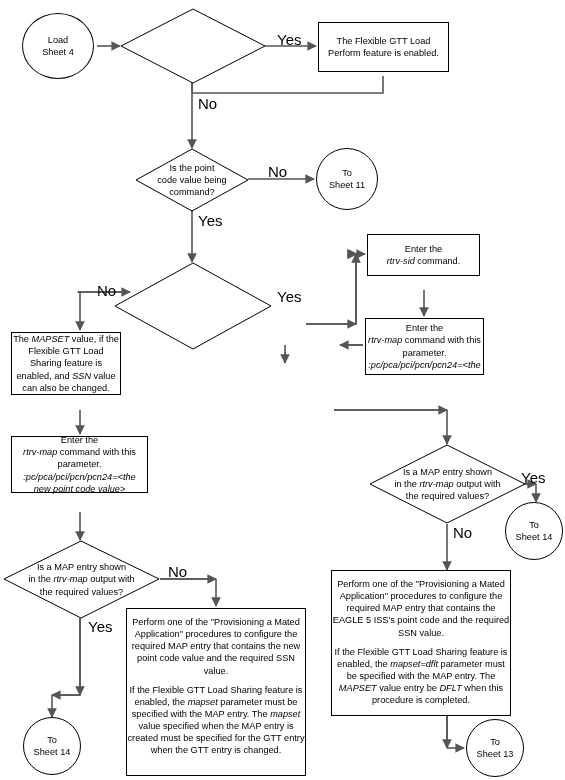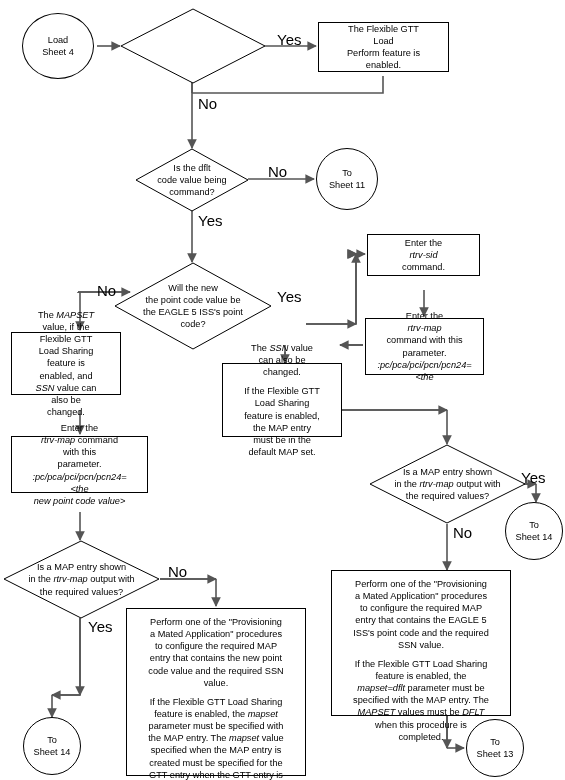--- a/index.html
+++ b/index.html
@@ -31,21 +31,21 @@
     align-items: center;
     justify-content: center;
     text-align: center;
     color: #000000;
     font-size: 9.2px;
     line-height: 1.32;
   }
   .box {
     border: 1px solid #000000;
     background: #ffffff;
-    padding: 3px 20px;
+    padding: 3px 0;
   }
   .terminator {
     border: 1px solid #000000;
     border-radius: 50%;
     background: #ffffff;
   }
   .diamond-wrap {
     position: absolute;
     display: flex;
     align-items: center;
@@ -167,67 +167,57 @@
   <div class="node box" style="left:318px; top:22px; width:131px; height:50px; flex-direction:column;">
     <span>The Flexible GTT Load</span>
     <span>Perform feature is enabled.</span>
   </div>
 
   <div class="diamond-wrap" style="left:135px; top:148px; width:114px; height:64px;">
     <svg width="114" height="64" viewBox="0 0 114 64" style="position:absolute;left:0;top:0;">
       <polygon points="57,1 113,32 57,63 1,32" fill="#ffffff" stroke="#000000" stroke-width="1"></polygon>
     </svg>
     <div class="diamond-label">
-      <span>Is the dflt</span><br>
+      <span>Is the point</span><br>
       <span>code value being</span><br>
       <span>command?</span>
     </div>
   </div>
   <span class="edge-label" style="left:268px; top:163px;">No</span>
   <span class="edge-label" style="left:198px; top:212px;">Yes</span>
 
   <div class="node terminator" style="left:316px; top:148px; width:62px; height:62px; flex-direction:column;">
     <span>To</span>
     <span>Sheet 11</span>
   </div>
 
   <div class="diamond-wrap" style="left:114px; top:262px; width:158px; height:88px;">
     <svg width="158" height="88" viewBox="0 0 158 88" style="position:absolute;left:0;top:0;">
       <polygon points="79,1 157,44 79,87 1,44" fill="#ffffff" stroke="#000000" stroke-width="1"></polygon>
     </svg>
-    <div class="diamond-label">
-      <span>Will the new</span><br>
-      <span>the point code value be</span><br>
-      <span>the EAGLE 5 ISS's point</span><br>
-      <span>code?</span>
-    </div>
   </div>
   <span class="edge-label" style="left:97px; top:282px;">No</span>
   <span class="edge-label" style="left:277px; top:288px;">Yes</span>
 
   <div class="node box" style="left:367px; top:234px; width:113px; height:42px; flex-direction:column;">
     <span>Enter the</span>
     <span><span class="it">rtrv-sid</span><span> command.</span></span>
   </div>
 
   <div class="node box" style="left:365px; top:318px; width:119px; height:57px; flex-direction:column;">
     <span>Enter the</span>
     <span><span class="it">rtrv-map</span><span> command with this</span></span>
     <span>parameter.</span>
     <span class="it">:pc/pca/pci/pcn/pcn24=&lt;the</span>
   </div>
 
   <div class="node box" style="left:11px; top:332px; width:110px; height:63px;">
     <span><span>The </span><span class="it">MAPSET</span><span> value, if the Flexible GTT Load Sharing feature is enabled, and </span><span class="it">SSN</span><span> value can also be changed.</span></span>
   </div>
 
-  <div class="node box" style="left:222px; top:363px; width:120px; height:74px; flex-direction:column;">
-    <p class="para"><span>The </span><span class="it">SSN</span><span> value can also be changed.</span></p>
-    <p class="para">If the Flexible GTT Load Sharing feature is enabled, the MAP entry must be in the default MAP set.</p>
-  </div>
 
   <div class="node box" style="left:11px; top:436px; width:137px; height:57px; flex-direction:column;">
     <span>Enter the</span>
     <span><span class="it">rtrv-map</span><span> command with this</span></span>
     <span>parameter.</span>
     <span class="it">:pc/pca/pci/pcn/pcn24=&lt;the</span>
     <span class="it">new point code value&gt;</span>
   </div>
 
   <div class="diamond-wrap" style="left:3px; top:540px; width:157px; height:79px;">
@@ -261,21 +251,21 @@
   <span class="edge-label" style="left:521px; top:469px;">Yes</span>
   <span class="edge-label" style="left:453px; top:524px;">No</span>
 
   <div class="node terminator" style="left:505px; top:502px; width:58px; height:58px; flex-direction:column;">
     <span>To</span>
     <span>Sheet 14</span>
   </div>
 
   <div class="node box" style="left:331px; top:570px; width:180px; height:146px; flex-direction:column; justify-content:flex-start; padding-top:7px;">
     <p class="para">Perform one of the "Provisioning a Mated Application" procedures to configure the required MAP entry that contains the EAGLE 5 ISS's point code and the required SSN value.</p>
-    <p class="para"><span>If the Flexible GTT Load Sharing feature is enabled, the </span><span class="it">mapset=dflt</span><span> parameter must be specified with the MAP entry. The </span><span class="it">MAPSET</span><span> values must be </span><span class="it">DFLT</span><span> when this procedure is completed.</span></p>
+    <p class="para"><span>If the Flexible GTT Load Sharing feature is enabled, the </span><span class="it">mapset=dflt</span><span> parameter must be specified with the MAP entry. The </span><span class="it">MAPSET</span><span> value entry be </span><span class="it">DFLT</span><span> when this procedure is completed.</span></p>
   </div>
 
   <div class="node terminator" style="left:23px; top:717px; width:58px; height:58px; flex-direction:column;">
     <span>To</span>
     <span>Sheet 14</span>
   </div>
 
   <div class="node terminator" style="left:466px; top:719px; width:58px; height:58px; flex-direction:column;">
     <span>To</span>
     <span>Sheet 13</span>

